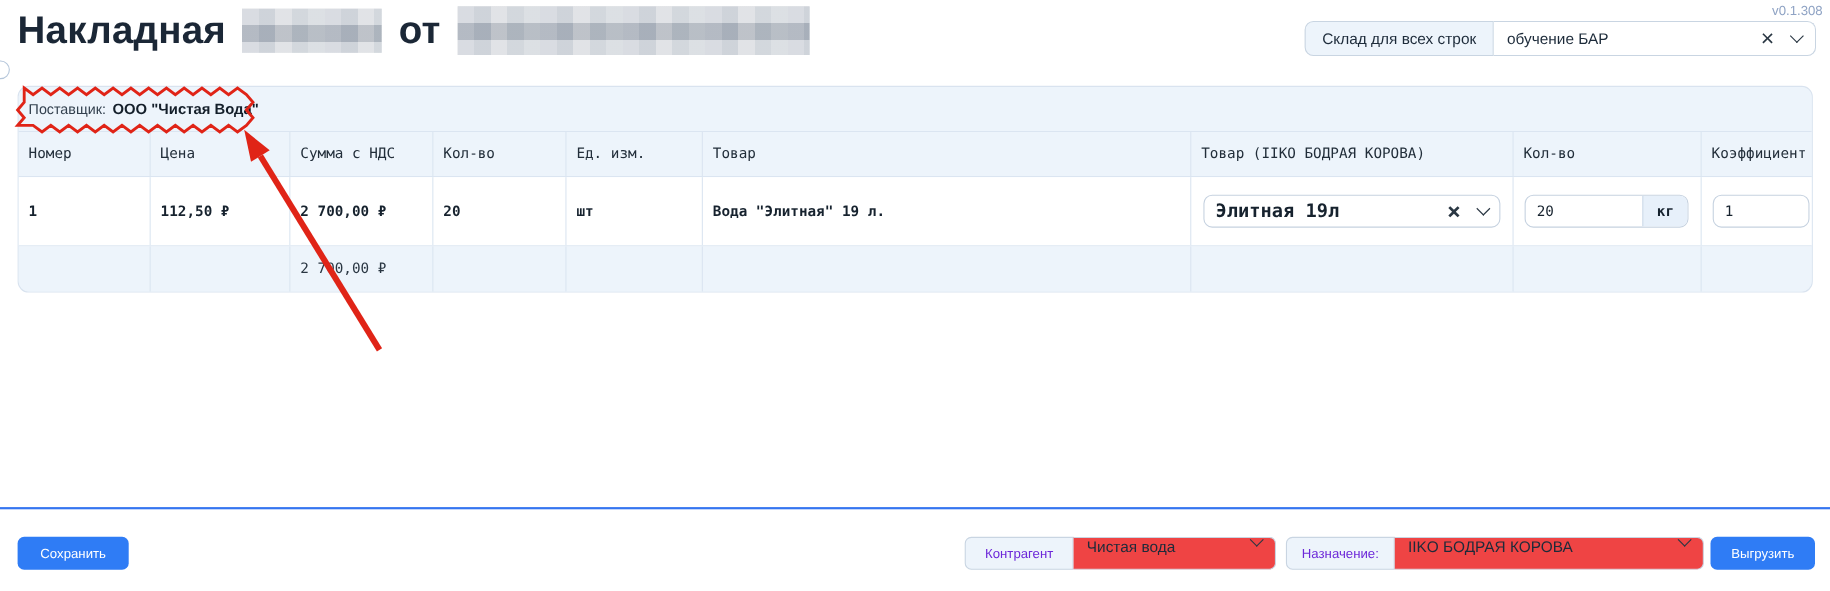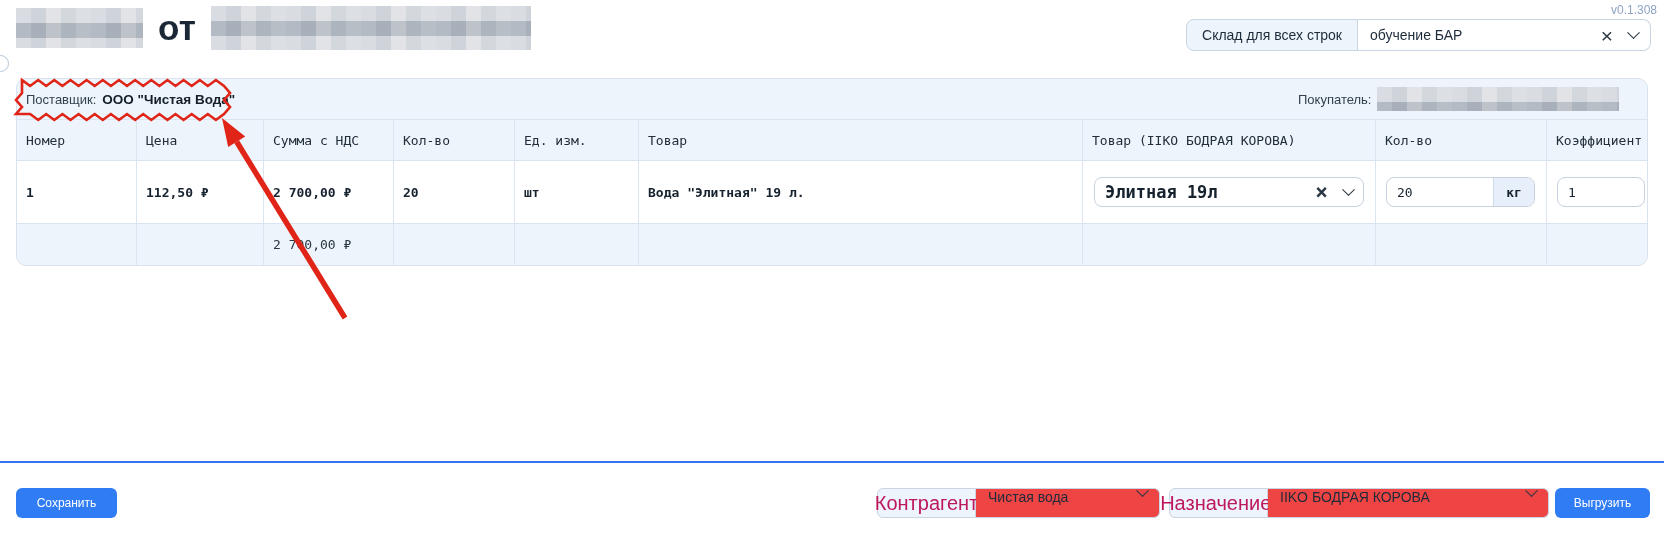--- a/index.html
+++ b/index.html
@@ -94,41 +94,42 @@
   
   .footer-line{position:absolute;left:0;top:461px;width:1664px;height:2px;background:#3575f0;}
   .btn{
     position:absolute;top:488px;height:30px;border:none;border-radius:6px;background:#2f7cf5;
     color:#fff;font-family:"Liberation Sans",sans-serif;font-size:12px;cursor:pointer;padding:0 14px;
   }
   .btn-save{left:16px;width:101px;}
   .btn-export{left:1555px;width:95px;}
   .f-label{
     position:absolute;top:488px;height:30px;display:flex;align-items:center;justify-content:center;
-    background:#edf4fb;border:1px solid #c9d5e2;border-radius:6px 0 0 6px;font-size:20px;color:#be185d;
+    background:#edf4fb;border:1px solid #c9d5e2;border-radius:6px 0 0 6px;font-size:12px;color:#6d28d9;
     box-sizing:border-box;padding:0 12px;
   }
   .f-select{
     position:absolute;top:488px;height:30px;display:flex;
     background:#ef4444;border:1px solid #c9d5e2;border-left:none;border-radius:0 6px 6px 0;
     font-size:14px;color:#1d2b3a;box-sizing:border-box;padding:0 12px;cursor:pointer;
   }
   .cp-label{left:877px;width:99px;}
   .cp-select{left:976px;width:184px;}
   .dst-label{left:1169px;width:99px;}
   .dst-select{left:1268px;width:281px;}
   
   .annotation{position:absolute;left:0;top:0;width:1664px;height:537px;pointer-events:none;z-index:50;}
 </style>
 </head>
 <body>
 
 <div class="version">v0.1.308</div>
 
 <div class="title-row">
+  <h1>Накладная</h1>
   <span class="pix t1"></span>
   <h1>от</h1>
   <span class="pix t2"></span>
 </div>
 
 <div class="warehouse">
   <div class="wh-label">Склад для всех строк</div>
   <div class="wh-select">
     <span>обучение БАР</span>
     <span class="spacer"></span>
@@ -138,24 +139,20 @@
 </div>
 
 <div class="side-toggle"></div>
 
 <div class="invoice">
 
   <div class="party-row">
     <div class="party p-supplier">
       <span>Поставщик:</span>
       <b>ООО "Чистая Вода"</b>
-    </div>
-    <div class="party p-buyer">
-      <span>Покупатель:</span>
-      <span class="pix" style="width:242px;"></span>
     </div>
   </div>
 
   <div class="grid header-row">
     <div class="cell">Номер</div>
     <div class="cell">Цена</div>
     <div class="cell">Сумма с НДС</div>
     <div class="cell">Кол-во</div>
     <div class="cell">Ед. изм.</div>
     <div class="cell">Товар</div>

